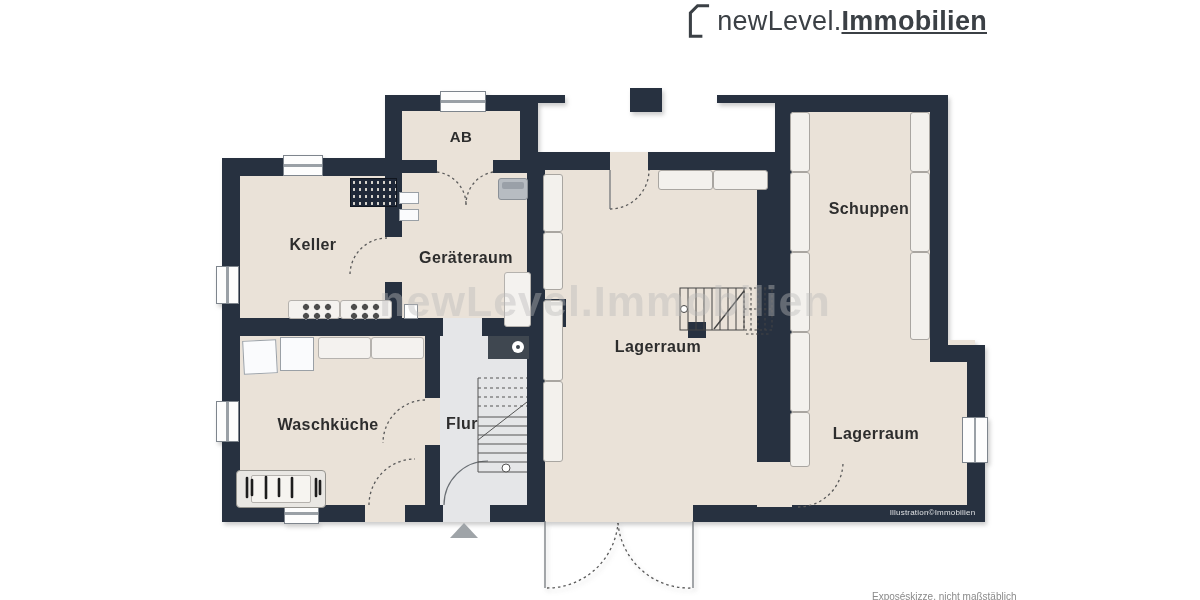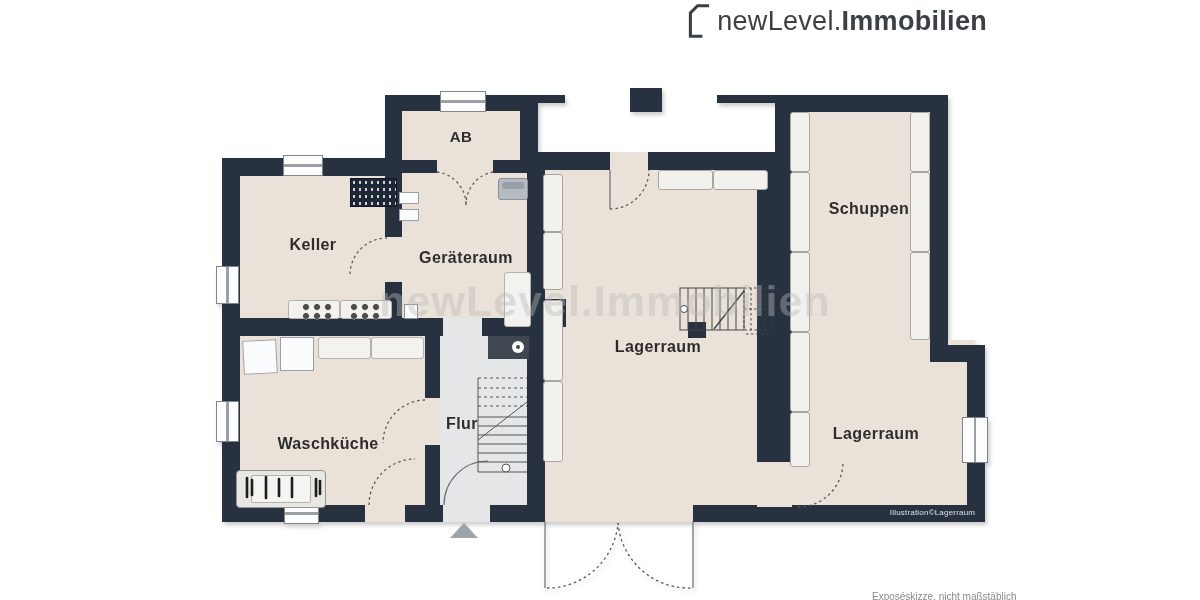--- a/index.html
+++ b/index.html
@@ -26,21 +26,21 @@
          background-size:6px 7px;border:1px solid #11161f;box-sizing:border-box;}
   .lbl{position:absolute;transform:translate(-50%,-50%);color:#2d2d2d;font-size:16px;font-weight:600;
        letter-spacing:.4px;white-space:nowrap;z-index:30;}
   .lbl.small{font-size:15px;}
   #watermark{position:absolute;left:605px;top:301px;transform:translate(-50%,-50%);
              font-size:43px;font-weight:700;letter-spacing:1px;color:rgba(186,186,186,0.42);
              white-space:nowrap;z-index:40;}
   #logo{position:absolute;top:3px;right:213px;display:flex;align-items:center;gap:6px;z-index:50;}
   #logo .txt{font-size:27px;color:#3b4045;letter-spacing:.3px;}
   #logo .txt .pre{font-weight:400;}
-  #logo .txt .suf{font-weight:700;}
+  #logo .txt .suf{font-weight:700;text-decoration:underline;}
   #credit-wall{position:absolute;left:880px;top:508px;width:105px;text-align:center;color:rgba(255,255,255,0.85);
                font-size:8px;letter-spacing:.2px;z-index:35;}
   #disclaimer{position:absolute;left:872px;top:591px;color:#8a8a8a;font-size:10px;z-index:35;}
   #entrance-arrow{position:absolute;left:450px;top:523px;width:0;height:0;z-index:25;
                   border-left:14px solid transparent;border-right:14px solid transparent;
                   border-bottom:15px solid #9fa4a8;}
   .boiler{position:absolute;background:#3f4750;}
   .boiler .knob{position:absolute;right:5px;top:5px;width:12px;height:12px;border-radius:50%;background:#fff;}
   .boiler .knob::after{content:"";position:absolute;left:4px;top:4px;width:4px;height:4px;border-radius:50%;background:#3f4750;}
   .sinkgray{position:absolute;background:#b7bcc2;border:1px solid #8a9097;border-radius:3px;box-sizing:border-box;}
@@ -215,29 +215,29 @@
           <path d="M316,479 L316,496"></path>
           <path d="M320,481 L320,494"></path>
       </g>
     </svg>
   </div>
 
   <div id="overlay-layer">
     <div class="lbl small" style="left:461px;top:136px;">AB</div>
     <div class="lbl" style="left:313px;top:245px;">Keller</div>
     <div class="lbl" style="left:466px;top:258px;">Geräteraum</div>
-    <div class="lbl" style="left:328px;top:444px;">Waschküche</div>
+    <div class="lbl" style="left:328px;top:425px;">Waschküche</div>
     <div class="lbl" style="left:462px;top:424px;">Flur</div>
     <div class="lbl" style="left:658px;top:347px;">Lagerraum</div>
     <div class="lbl" style="left:869px;top:209px;">Schuppen</div>
     <div class="lbl" style="left:876px;top:434px;">Lagerraum</div>
 
     <div id="watermark">newLevel.Immobilien</div>
 
-    <div id="credit-wall">Illustration©Lagerraum</div>
+    <div id="credit-wall">Illustration©Immobilien</div>
     <div id="disclaimer">Exposéskizze, nicht maßstäblich</div>
 
     <div id="entrance-arrow"></div>
 
     <div id="logo">
       <svg width="23" height="36" viewBox="0 0 24 37">
         <path d="M22,2.5 L10,2.5 L2.5,10 L2.5,34.5 L15,34.5" fill="none" stroke="#3b4045" stroke-width="3.2"></path>
       </svg>
       <div class="txt">
         <span class="pre">newLevel.</span><span class="suf">Immobilien</span>

